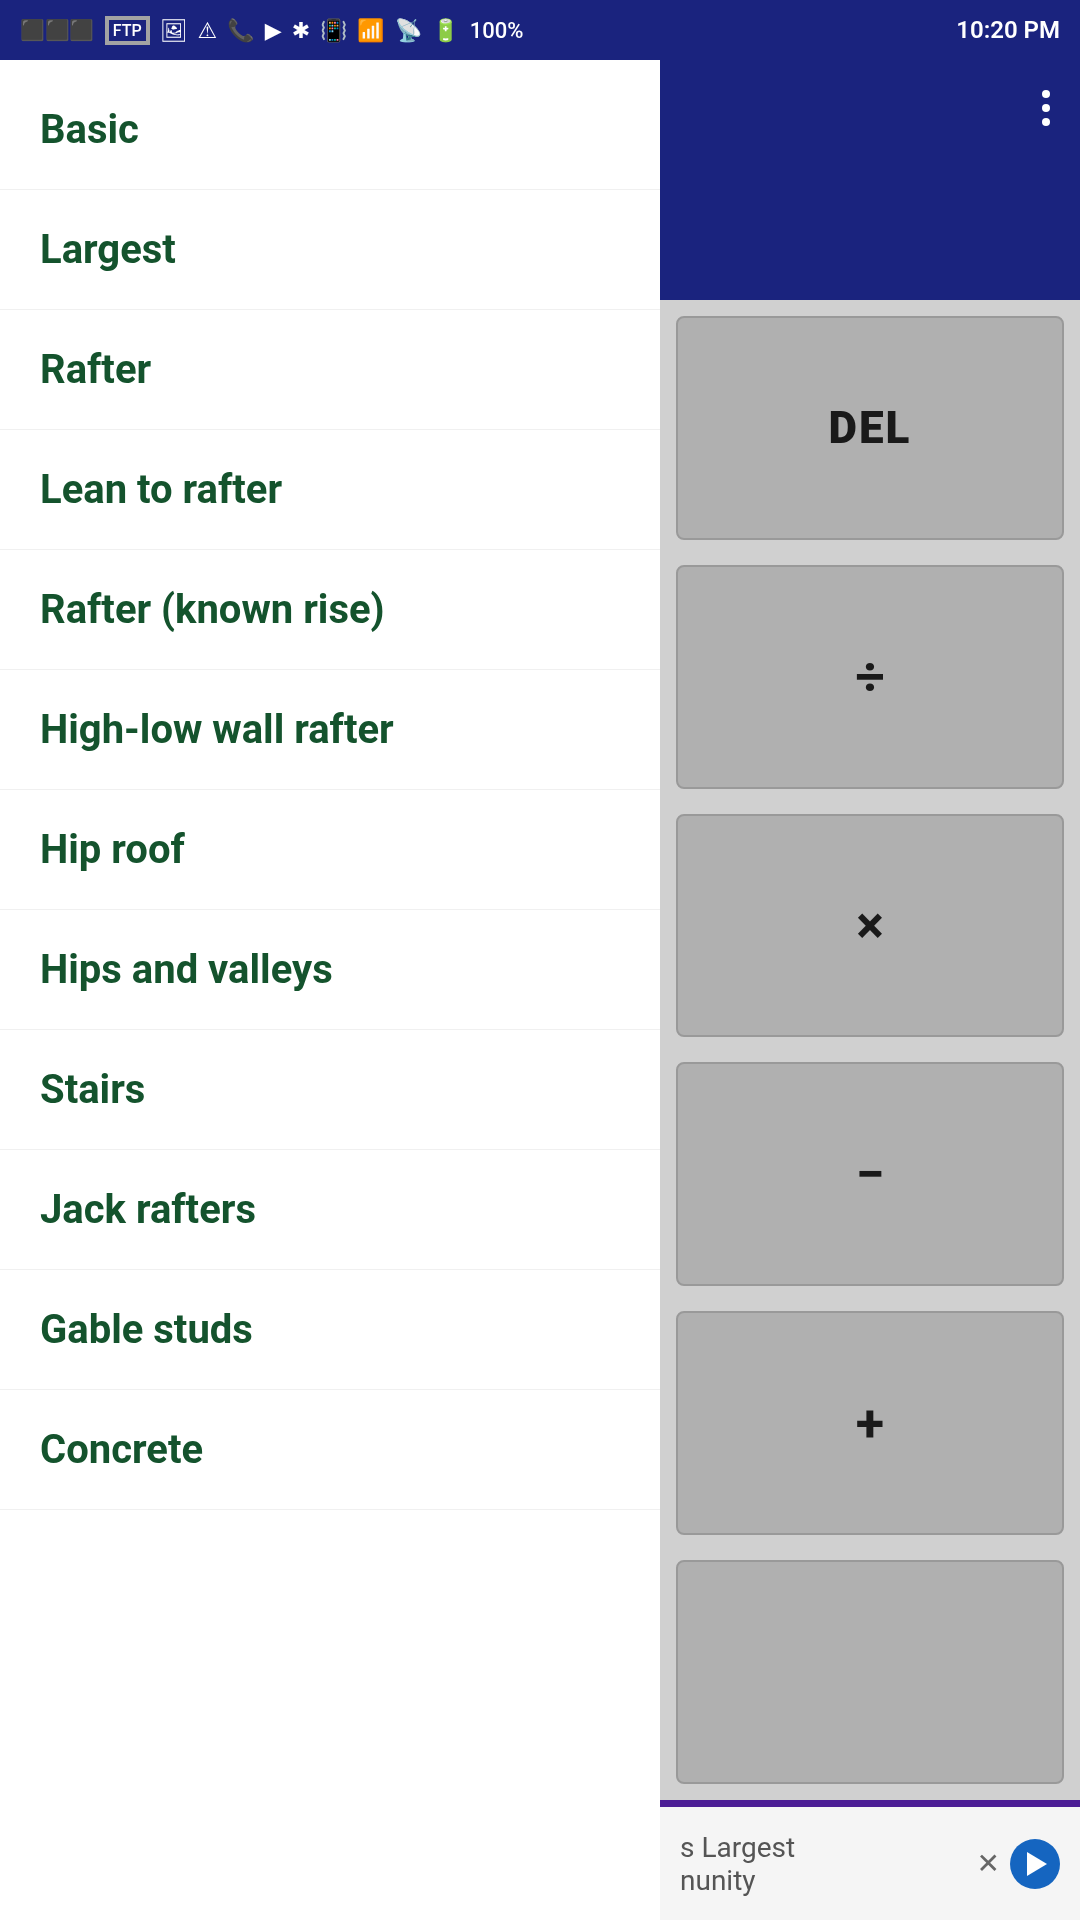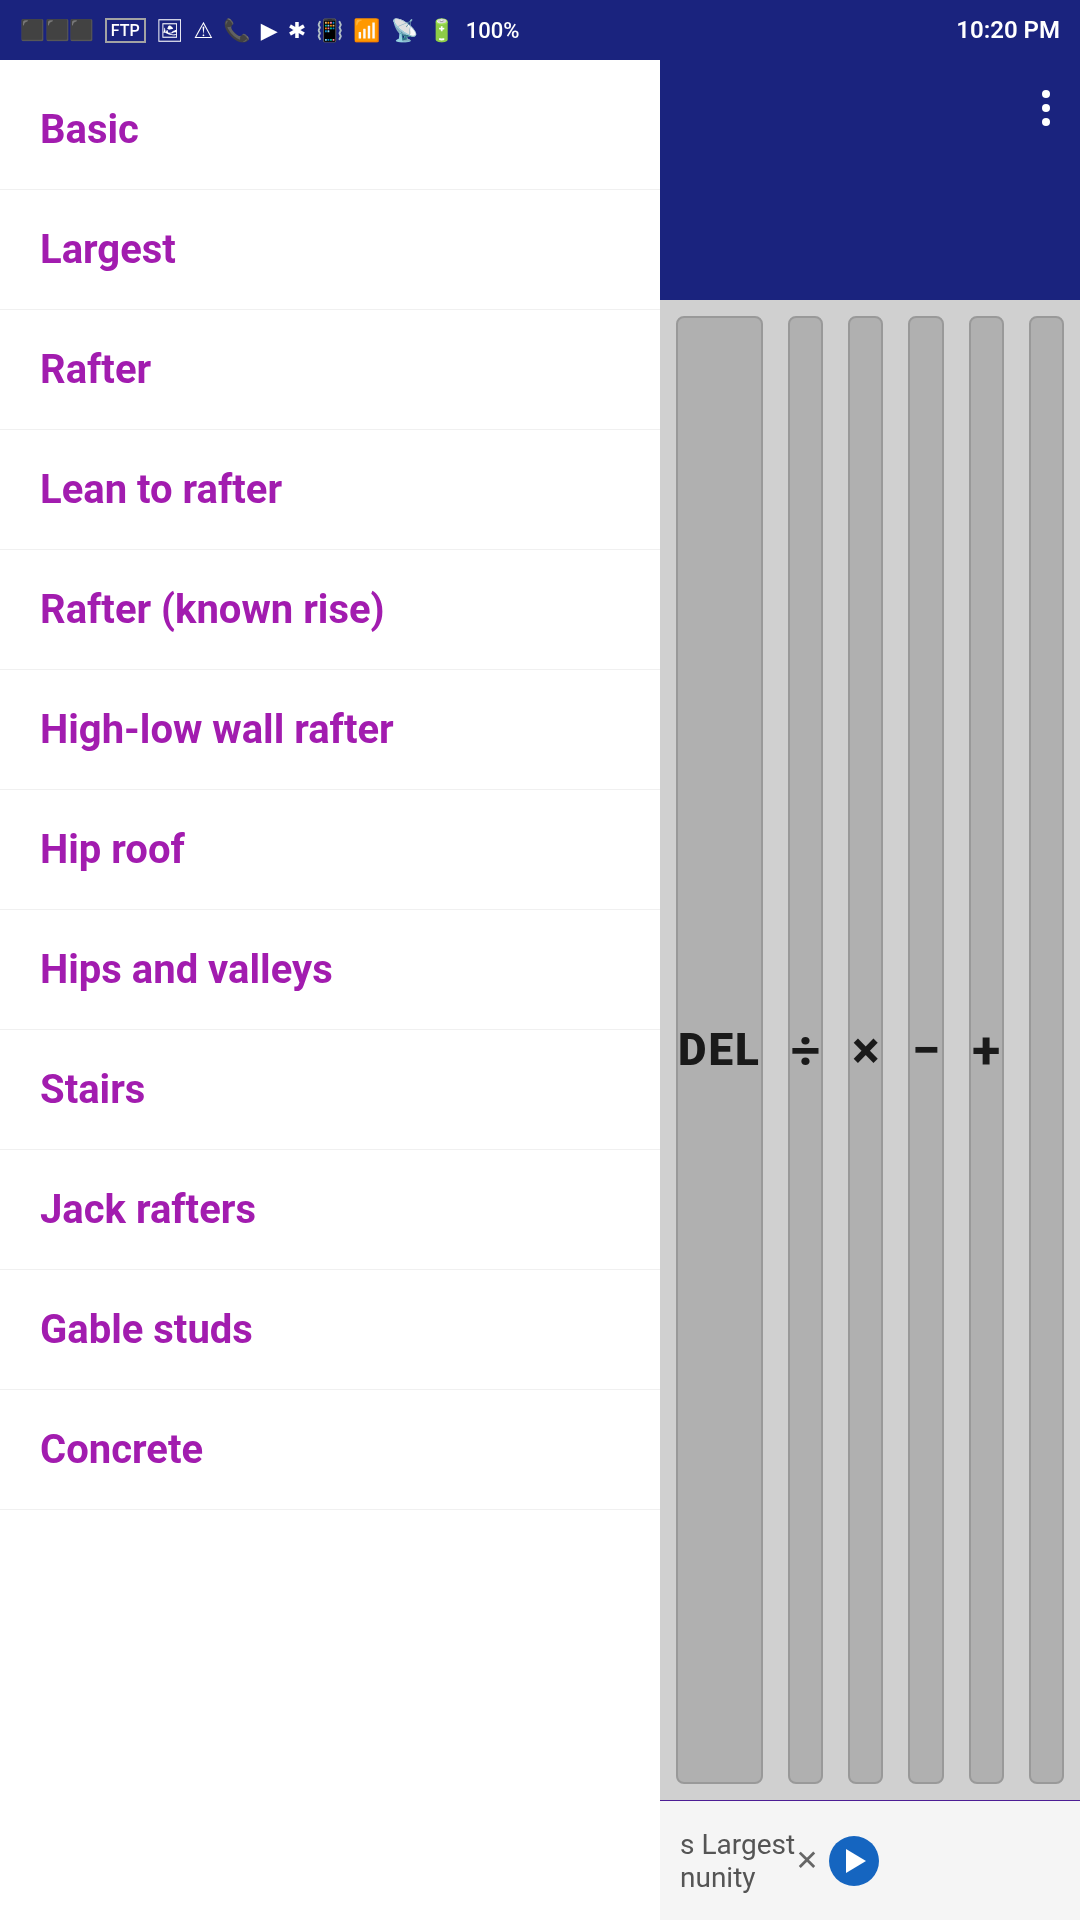--- a/index.html
+++ b/index.html
@@ -59,21 +59,21 @@
       background: #ffffff;
       overflow-y: auto;
       z-index: 5;
       padding-top: 10px;
     }
 
     .menu-item {
       padding: 36px 40px;
       font-size: 40px;
       font-weight: 700;
-      color: #a21caf;
+      color: #14532d;
       cursor: pointer;
       border-bottom: 1px solid #f0f0f0;
     }
 
     
     .right-panel {
       width: 420px;
       height: 100%;
       background: #e0e0e0;
       display: flex;
@@ -106,21 +106,21 @@
       width: 8px;
       height: 8px;
       background: white;
       border-radius: 50%;
     }
 
     
     .calc-buttons {
       flex: 1;
       display: flex;
-      flex-direction: row;
+      flex-direction: column;
       gap: 13px;
       padding: 10px;
       background: #d0d0d0;
     }
 
     .calc-btn {
       flex: 1;
       background: #b0b0b0;
       border: 2px solid #999;
       border-radius: 8px;
@@ -138,24 +138,24 @@
     .calc-btn.del-btn {
       font-size: 44px;
       font-weight: 900;
       letter-spacing: 2px;
     }
 
     
     .ad-banner {
       height: 120px;
       background: #f5f5f5;
-      border-top: 1px solid #4c1d95;
-      display: flex;
-      align-items: center;
-      justify-content: flex-start;
+      border-top: 7px solid #4c1d95;
+      display: flex;
+      align-items: center;
+      justify-content: space-between;
       padding: 0 20px;
       font-size: 28px;
       color: #555;
     }
 
     .ad-close {
       font-size: 28px;
       color: #666;
       cursor: pointer;
     }
@@ -179,21 +179,21 @@
       border-left: 20px solid white;
       margin-left: 4px;
     }
   </style>
 </head>
 <body>
 
 <div class="status-bar">
   <div class="status-bar-left">
     <span style="font-size:20px;">⬛⬛⬛</span>
-    <span style="font-size:18px; border:2px solid #a3a3a3; padding:1px 4px; font-size:16px;">FTP</span>
+    <span style="font-size:18px; border:4px solid #a3a3a3; padding:1px 4px; font-size:16px;">FTP</span>
     <span>🖼</span>
     <span>⚠</span>
     <span>📞</span>
     <span>▶</span>
     <span>✱</span>
     <span>📳</span>
     <span>📶</span>
     <span>📡</span>
     <span>🔋</span>
     <span>100%</span>

